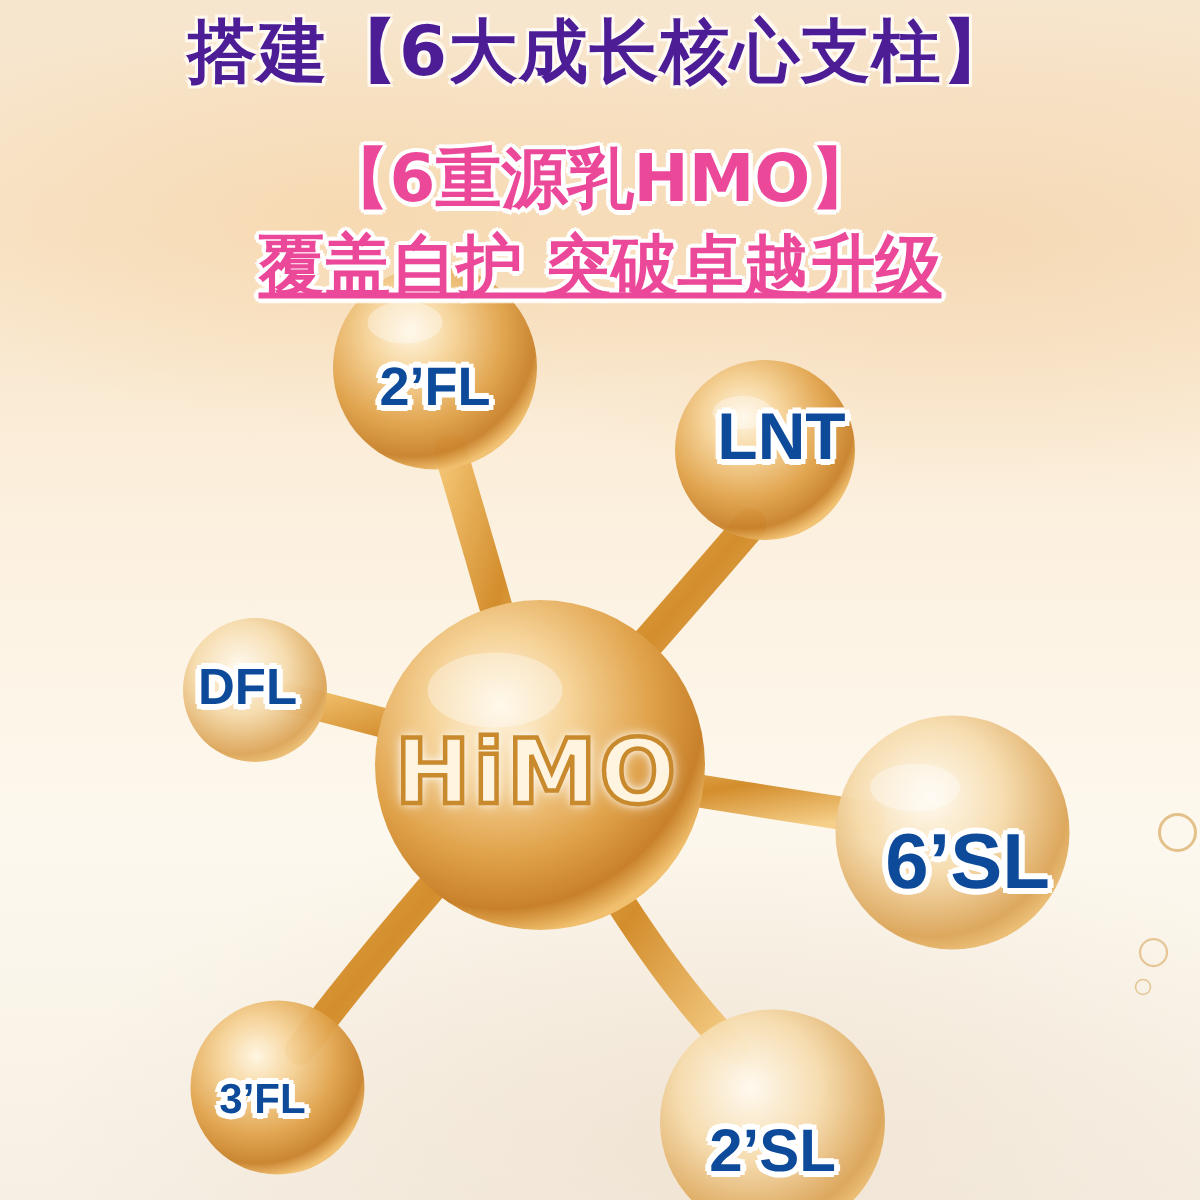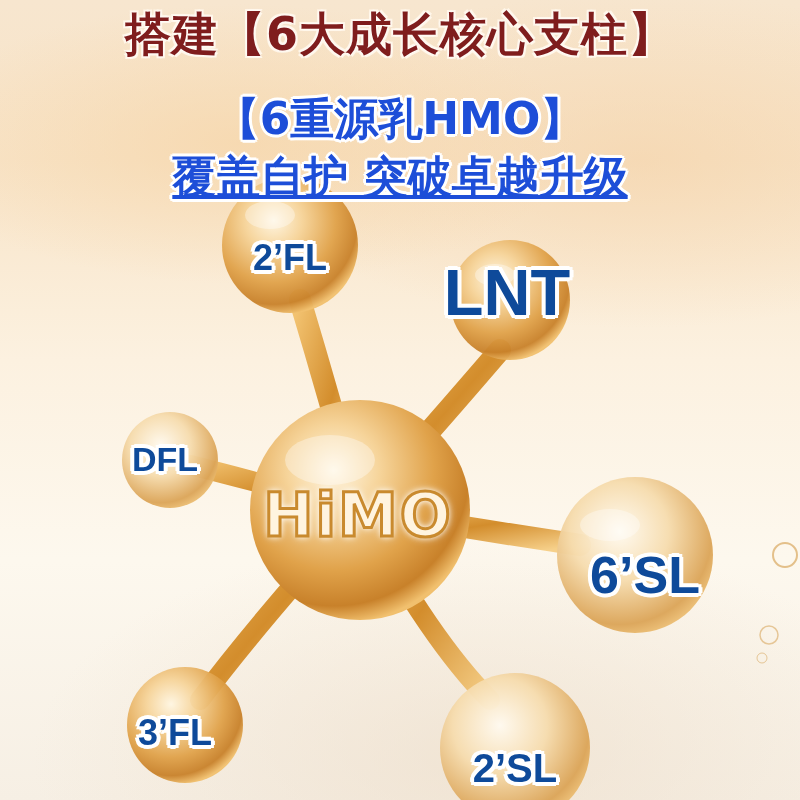--- a/index.html
+++ b/index.html
@@ -5,24 +5,24 @@
   html, body { margin: 0; padding: 0; }
   body { width: 800px; height: 800px; overflow: hidden; position: relative;
          font-family: "DejaVu Sans", "Liberation Sans", sans-serif; }
   .bg { position: absolute; inset: 0;
         background:
           radial-gradient(ellipse 60% 25% at 30% 18%, rgba(246,214,170,0.75), rgba(246,214,170,0) 70%),
           radial-gradient(ellipse 70% 30% at 80% 20%, rgba(244,210,168,0.6), rgba(244,210,168,0) 70%),
           radial-gradient(ellipse 80% 40% at 60% 95%, rgba(236,220,200,0.6), rgba(236,220,200,0) 70%),
           linear-gradient(180deg, #f7e6cf 0%, #f8e4c8 20%, #fcf1e0 45%, #fdf8ee 70%, #f6efe4 100%); }
   .title { position: absolute; left: 0; right: 0; top: 4px; text-align: center;
-           font-size: 46px; font-weight: bold; color: #7f1d1d; letter-spacing: 1px;
+           font-size: 46px; font-weight: bold; color: #4c1d95; letter-spacing: 1px;
            text-shadow: 0 0 3px #fff, 0 0 3px #fff, 2px 2px 0 #fff6e8, -2px -2px 0 #fff6e8, 2px -2px 0 #fff6e8, -2px 2px 0 #fff6e8; }
   .sub { position: absolute; left: 0; right: 0; text-align: center;
-         font-size: 44px; color: #1d4ed8; font-weight: bold;
+         font-size: 44px; color: #ec4899; font-weight: bold;
          text-shadow: 3px 0 0 #fff, -3px 0 0 #fff, 0 3px 0 #fff, 0 -3px 0 #fff, 2px 2px 0 #fff, -2px -2px 0 #fff, 2px -2px 0 #fff, -2px 2px 0 #fff; }
   .sub1 { top: 90px; }
   .sub2 { top: 148px; text-decoration: underline; }
   svg.mol { position: absolute; left: 0; top: 0; }
   .lbl { position: absolute; transform: translate(-50%, -50%); color: #0e4a9a; font-weight: bold;
          font-family: "Liberation Sans", "DejaVu Sans", sans-serif; white-space: nowrap;
          text-shadow: 4px 0 0 #fff, -4px 0 0 #fff, 0 4px 0 #fff, 0 -4px 0 #fff, 3px 3px 0 #fff, -3px -3px 0 #fff, 3px -3px 0 #fff, -3px 3px 0 #fff; }
   .hmo { position: absolute; transform: translate(-50%, -50%); font-size: 60px; font-weight: bold;
          color: #fff4e0; font-family: "DejaVu Sans", sans-serif; letter-spacing: 2px;
          -webkit-text-stroke: 3px #c98a2e;
@@ -82,17 +82,17 @@
   <circle cx="762" cy="658" r="5" fill="none" stroke="#d9a860" stroke-width="1" opacity="0.6"></circle>
 </svg>
 
 <div class="title">搭建【6大成长核心支柱】</div>
 <div class="sub sub1">【6重源乳HMO】</div>
 <div class="sub sub2">覆盖自护 突破卓越升级</div>
 
 <div class="hmo" style="left:358px; top:515px;">HiMO</div>
 
 <div class="lbl" style="left:290px; top:258px; font-size:36px;">2’FL</div>
-<div class="lbl" style="left:507px; top:292px; font-size:65px;">LNT</div>
+<div class="lbl" style="left:521px; top:292px; font-size:44px;">LNT</div>
 <div class="lbl" style="left:165px; top:459px; font-size:34px;">DFL</div>
 <div class="lbl" style="left:645px; top:555px; font-size:52px;margin-top:20px;">6’SL</div>
-<div class="lbl" style="left:175px; top:733px; font-size:36px;">3’FL</div>
+<div class="lbl" style="left:175px; top:733px; font-size:28px;">3’FL</div>
 <div class="lbl" style="left:515px; top:768px; font-size:40px;">2’SL</div>
 
 </body></html>

